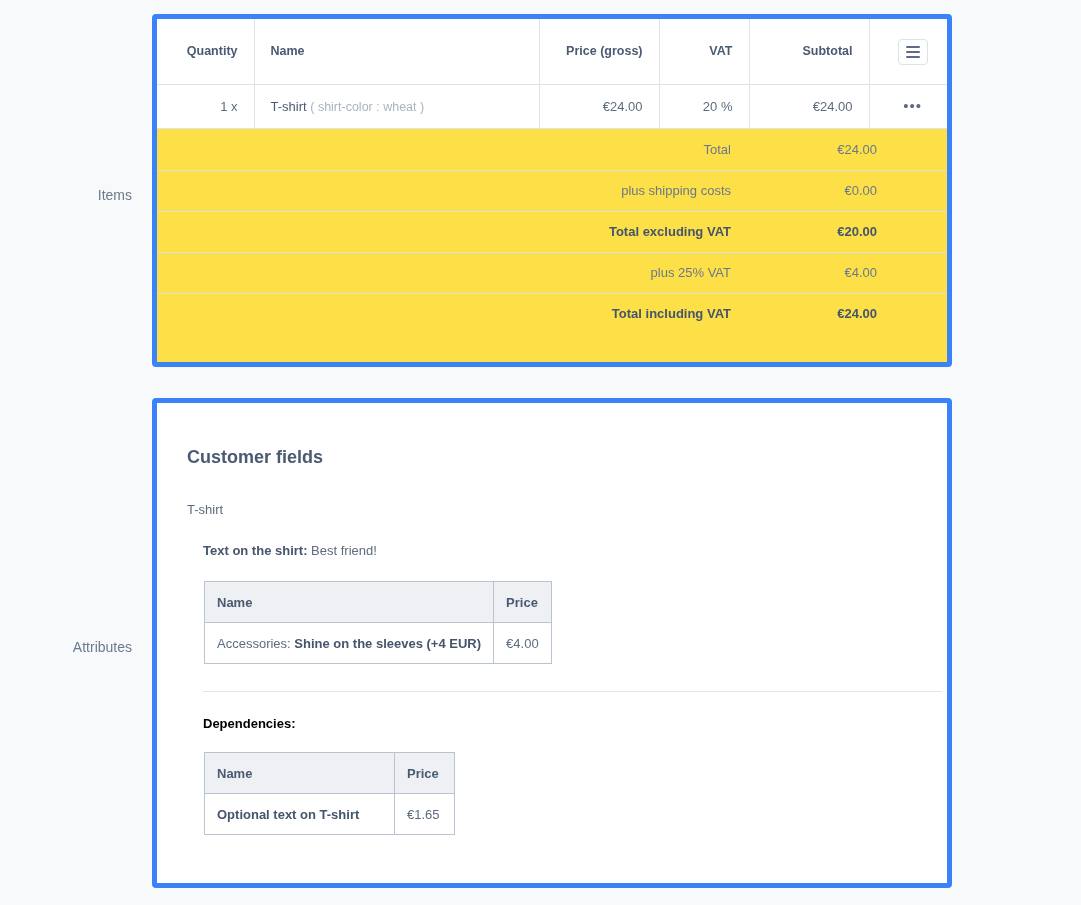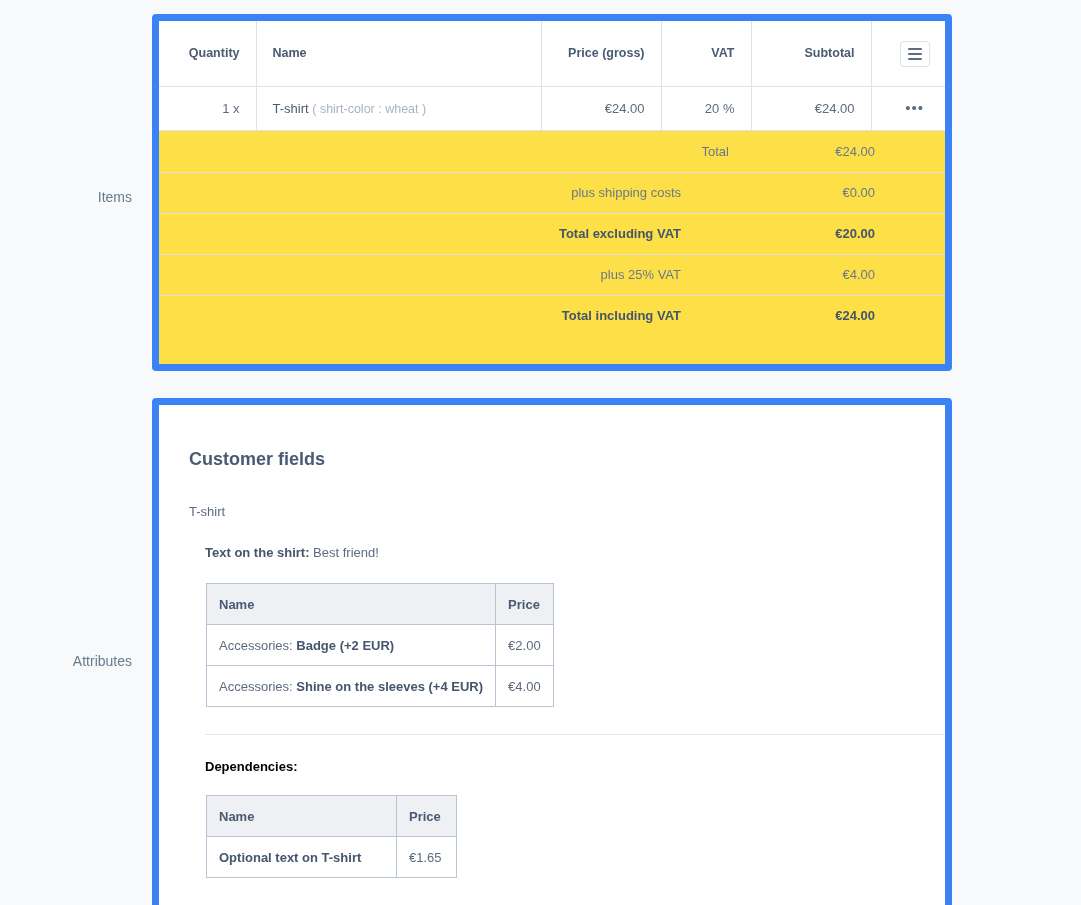--- a/index.html
+++ b/index.html
@@ -34,21 +34,21 @@
     text-align: right;
     padding-right: 20px;
     font-size: 14px;
     color: #6a7b8d;
     line-height: 18px;
     box-sizing: border-box;
   }
   .card {
     width: 800px;
     background: #ffffff;
-    border: 7px solid #3b82f6;
+    border: 5px solid #3b82f6;
     border-radius: 4px;
     box-sizing: border-box;
     overflow: hidden;
   }
 
   
   #items-section { top: 14px; left: 20px; }
   #items-section .section-label { padding-top: 10px; }
 
   table.items-table {
@@ -133,21 +133,20 @@
   .totals-row {
     display: flex;
     align-items: center;
     height: 41px;
     padding-left: 292px;
     padding-right: 70px;
     box-sizing: border-box;
   }
   .totals-row + .totals-row {
     border-top: 1px solid #dcdfe4;
-    gap: 48px;
   }
   .totals-label {
     flex: 1;
     text-align: right;
     padding-right: 50px;
     font-size: 13px;
     color: #6b788b;
     white-space: nowrap;
   }
   .totals-value {
@@ -326,26 +325,20 @@
           <table class="attr-table acc-table">
             <thead>
               <tr>
                 <th class="c-name">Name</th>
                 <th class="c-price">Price</th>
               </tr>
             </thead>
             <tbody>
               <tr>
                 <td class="c-name">
-                  <span>Accessories: </span><b>Badge (+2 EUR)</b>
-                </td>
-                <td class="c-price">€2.00</td>
-              </tr>
-              <tr>
-                <td class="c-name">
                   <span>Accessories: </span><b>Shine on the sleeves (+4 EUR)</b>
                 </td>
                 <td class="c-price">€4.00</td>
               </tr>
             </tbody>
           </table>
 
           <hr class="attr-divider">
 
           <div class="deps-heading">Dependencies:</div>

